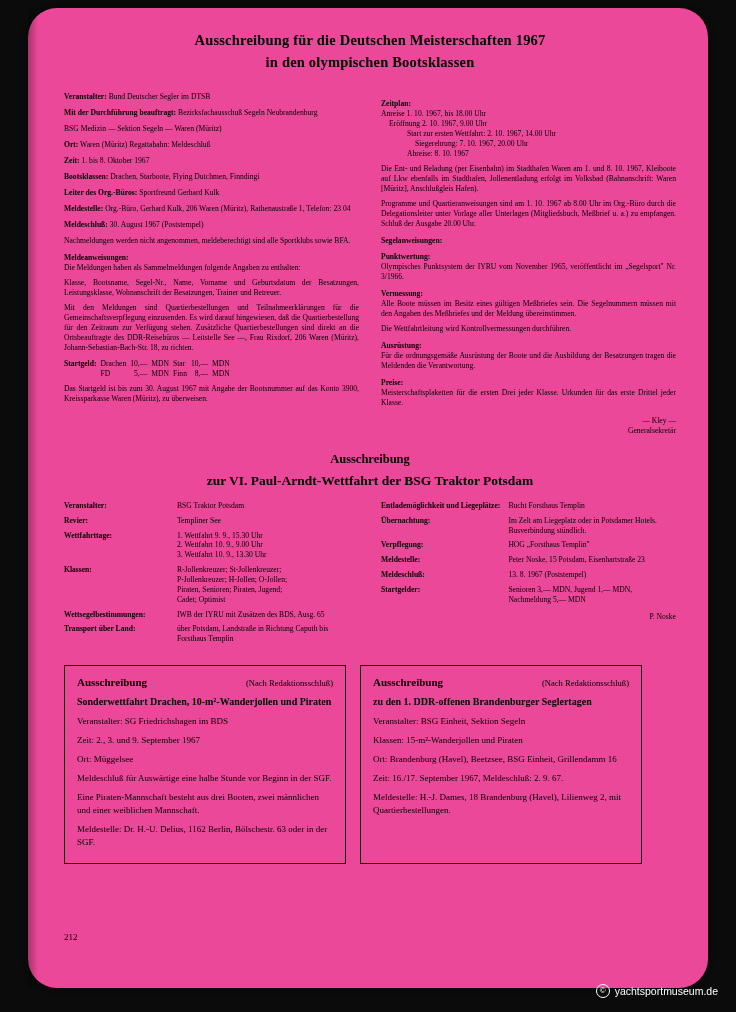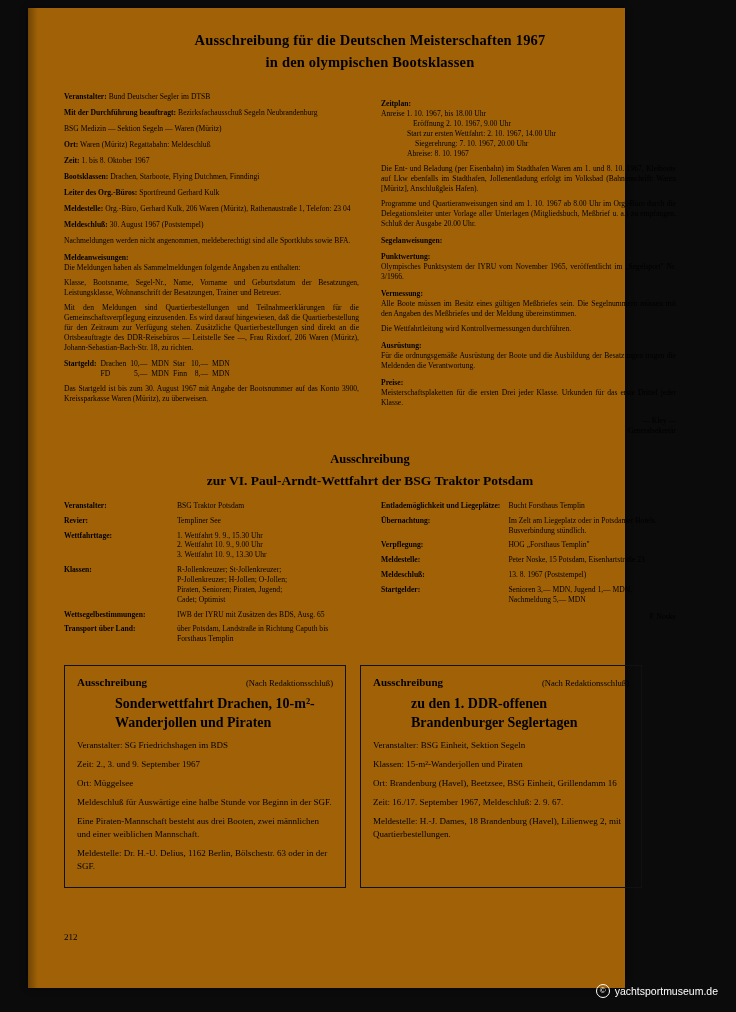--- a/index.html
+++ b/index.html
@@ -6,23 +6,24 @@
   body{
     width:736px;height:1012px;
     background:#0b0b0b;
     font-family:"Liberation Serif", serif;
     overflow:hidden;
     position:relative;
   }
   .page{
     position:absolute;
     left:28px;top:8px;
-    width:597px;height:980px;
-    background:#a16207;
+    width:680px;height:980px;
+    background:#ec4899;
     box-shadow:0 0 6px rgba(0,0,0,.6);
+    border-radius:29px;
   }
   .page:before{
     content:"";position:absolute;left:0;top:0;width:10px;height:100%;
     background:linear-gradient(to right,rgba(0,0,0,.30),rgba(0,0,0,0));
   }
   .content{position:absolute;left:36px;top:22px;width:612px;height:930px;}
 
   h1.title{
     font-size:14.5px;font-weight:bold;text-align:center;margin:0;
     letter-spacing:.2px;line-height:1.5;
@@ -56,21 +57,21 @@
   .deftbl td.k{font-weight:bold;white-space:nowrap;padding-right:8px;width:105px;}
 
   .boxes{display:flex;gap:14px;margin-top:16px;}
   .box{
     border:1.2px solid #111;width:282px;padding:10px 12px 14px;
     box-sizing:border-box;
   }
   .box .bh{display:flex;align-items:baseline;}
   .box .bh .bt{font-size:11px;font-weight:bold;}
   .box .bh .br{font-size:8.6px;margin-left:auto;}
-  .box .bsub{font-size:14px;font-weight:bold;line-height:1.35;margin-top:7px;margin-left:38px;}
+  .box .bsub{font-size:10px;font-weight:bold;line-height:1.35;margin-top:7px;}
   .box .bline{font-size:9px;line-height:1.45;margin-top:6px;}
 
   .pageno{position:absolute;left:36px;bottom:46px;font-size:9px;}
 
   .wm{
     position:absolute;right:18px;bottom:14px;color:#fff;font-size:10.5px;
     font-family:"Liberation Sans", sans-serif;display:flex;align-items:center;gap:5px;
   }
   .wm .c{
     width:12px;height:12px;border:1.2px solid #fff;border-radius:50%;
@@ -167,21 +168,21 @@
           </table>
 
         <div class="para">Das Startgeld ist bis zum 30. August 1967 mit Angabe der Bootsnummer auf das Konto 3900, Kreissparkasse Waren (Müritz), zu überweisen.</div>
       </div>
 
       <div class="col">
 
         <div class="sub">Zeitplan:</div>
         <div class="para" style="text-align:left">
           <div>Anreise 1. 10. 1967, bis 18.00 Uhr</div>
-          <div style="margin-left:32px">Eröffnung 2. 10. 1967, 9.00 Uhr</div>
+          <div style="margin-left:8px">Eröffnung 2. 10. 1967, 9.00 Uhr</div>
           <div style="margin-left:26px">Start zur ersten Wettfahrt: 2. 10. 1967, 14.00 Uhr</div>
           <div style="margin-left:34px">Siegerehrung: 7. 10. 1967, 20.00 Uhr</div>
           <div style="margin-left:26px">Abreise: 8. 10. 1967</div>
         </div>
 
         <div class="para">Die Ent- und Beladung (per Eisenbahn) im Stadthafen Waren am 1. und 8. 10. 1967, Kleiboote auf Lkw ebenfalls im Stadthafen, Jollenentladung erfolgt im Volksbad (Bahnanschrift: Waren [Müritz], Anschlußgleis Hafen).</div>
         <div class="para">Programme und Quartieranweisungen sind am 1. 10. 1967 ab 8.00 Uhr im Org.-Büro durch die Delegationsleiter unter Vorlage aller Unterlagen (Mitgliedsbuch, Meßbrief u. a.) zu empfangen. Schluß der Ausgabe 20.00 Uhr.</div>
 
         <div class="sub">Segelanweisungen:</div>
 

